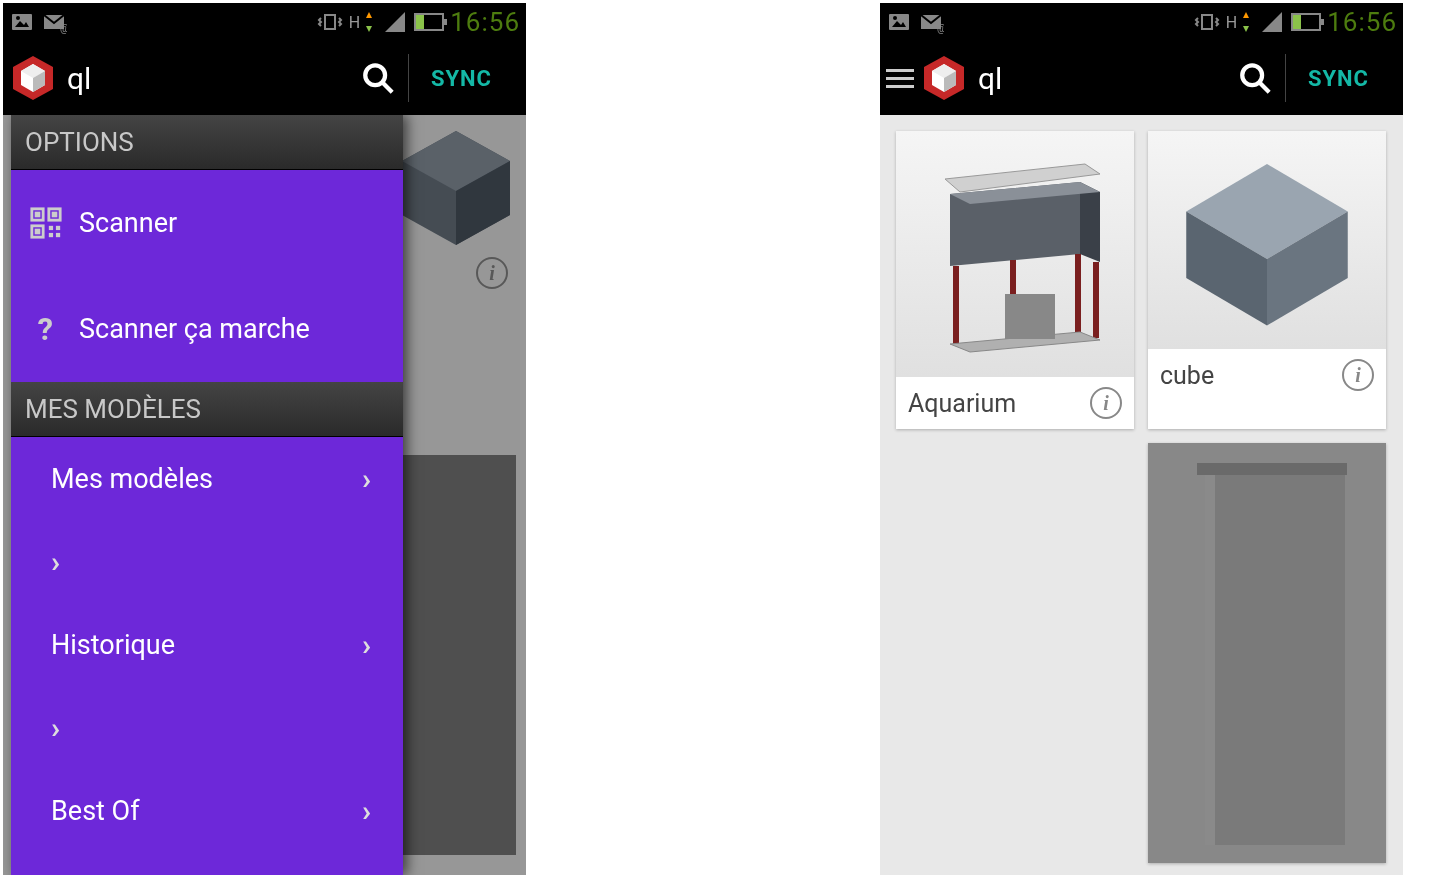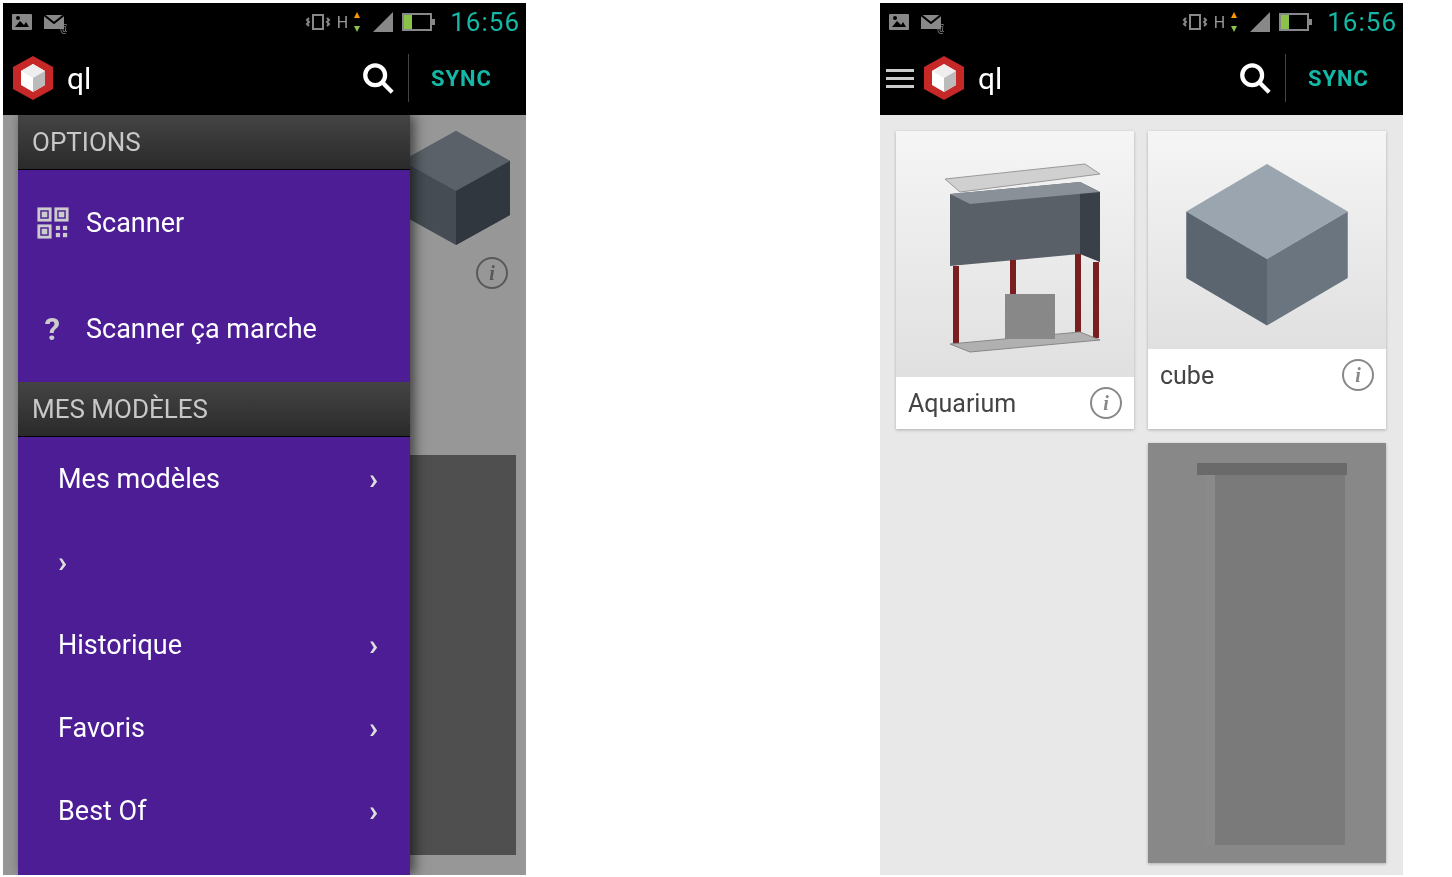--- a/index.html
+++ b/index.html
@@ -43,24 +43,23 @@
       display: flex;
       gap: 6px;
       align-items: center;
     }
     .status-right {
       display: flex;
       gap: 6px;
       align-items: center;
     }
     .status-time {
-      color: #14b8a6;
+      color: #4d7c0f;
       font-size: 26px;
       letter-spacing: 1px;
-      margin-left: 12px;
     }
     .status-icon-box {
       width: 26px;
       height: 24px;
       fill: #888;
     }
     .battery {
       width: 30px;
       height: 18px;
       border: 2px solid #888;
@@ -146,25 +145,25 @@
       padding: 0 22px;
       letter-spacing: 1px;
     }
     
     .content-area {
       position: relative;
       height: calc(100% - 112px);
     }
     .drawer {
       position: absolute;
-      left: 15px;
+      left: 8px;
       top: 0;
       width: 392px;
       height: 100%;
-      background: #4c1d95;
+      background: #6d28d9;
       z-index: 10;
       box-shadow: 4px 0 12px rgba(0,0,0,0.6);
       overflow-y: auto;
     }
     .drawer-header {
       font-size: 26px;
       color: #c8c8c8;
       padding: 12px 14px;
       background: linear-gradient(#444, #2a2a2a);
       border-bottom: 1px solid #000;
@@ -379,21 +378,20 @@
         <div class="chevron">›</div>
       </div>
       <div class="drawer-sub-item">
         <div class="chevron">›</div>
       </div>
       <div class="drawer-sub-item">
         <div class="drawer-sub-text">Historique</div>
         <div class="chevron">›</div>
       </div>
       <div class="drawer-sub-item">
-        <div class="drawer-sub-text">Favoris</div>
         <div class="chevron">›</div>
       </div>
       <div class="drawer-sub-item">
         <div class="drawer-sub-text">Best Of</div>
         <div class="chevron">›</div>
       </div>
     </div>
   </div>
 </div>
 

